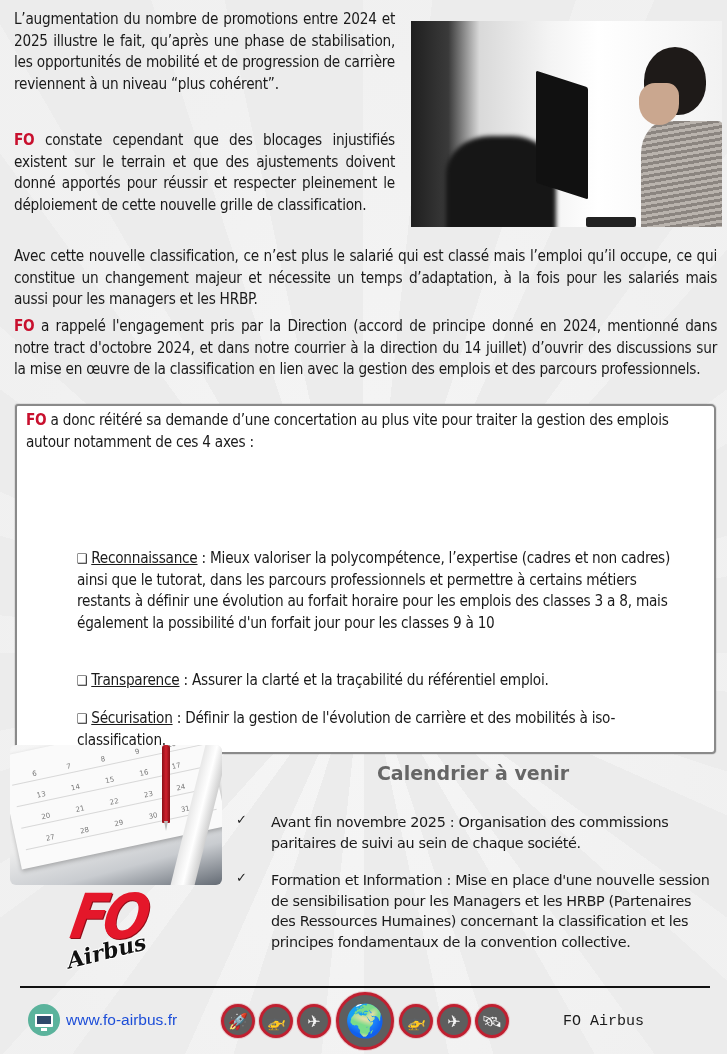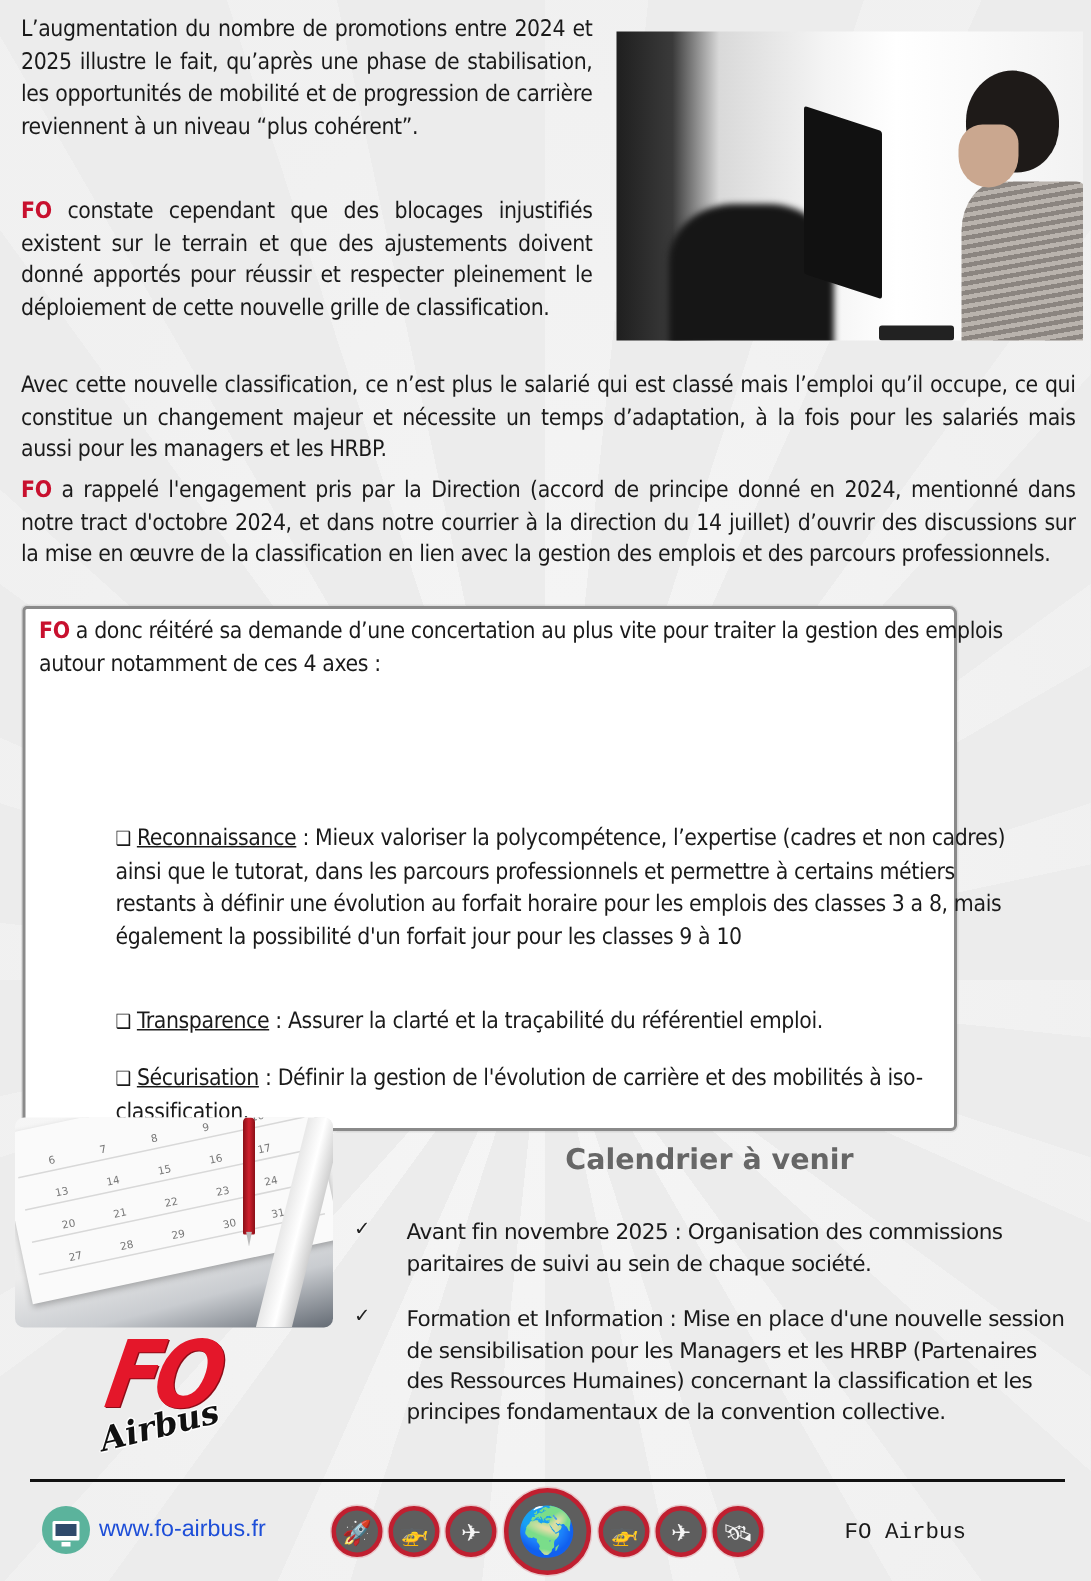--- a/index.html
+++ b/index.html
@@ -44,21 +44,21 @@
     .blur-obj { position: absolute; left: 35px; top: 115px; width: 110px; height: 95px; background: #161616; border-radius: 40% 40% 0 0; filter: blur(2px); }
     .keyboard { position: absolute; left: 175px; top: 196px; width: 50px; height: 10px; background: #222; border-radius: 2px; }
     .woman-head { position: absolute; left: 233px; top: 26px; width: 62px; height: 68px; background: #1e1a18; border-radius: 50% 50% 45% 45%; }
     .woman-face { position: absolute; left: 228px; top: 62px; width: 40px; height: 42px; background: #caa78f; border-radius: 40% 30% 50% 50%; }
     .woman-body { position: absolute; left: 230px; top: 100px; width: 85px; height: 110px; background: repeating-linear-gradient(170deg, #8b8580 0 3px, #b9b3ad 3px 6px); border-radius: 30% 10% 0 0; }
 
     #p3 { left: 14px; top: 246px; width: 703px; }
     #p4 { left: 14px; top: 316px; width: 703px; }
 
     #axes-box {
-      left: 15px; top: 404px; width: 623px; height: 350px;
+      left: 15px; top: 404px; width: 701px; height: 350px;
       background: #ffffff;
       border: 2px solid #8a8a8a;
       border-radius: 3px 5px 4px 3px;
       box-shadow: 0 0 0 1px rgba(120,120,120,0.15);
     }
     #axes-intro { position: absolute; left: 9px; top: 4px; width: 680px; }
     .axis-item { position: absolute; left: 60px; width: 600px; text-align: left; }
     .axis-item .box-bullet { font-family: "DejaVu Sans", sans-serif; font-size: 13px; margin-right: 4px; }
     .axis-item .term { text-decoration: underline; }
     .axis-item .body { }

